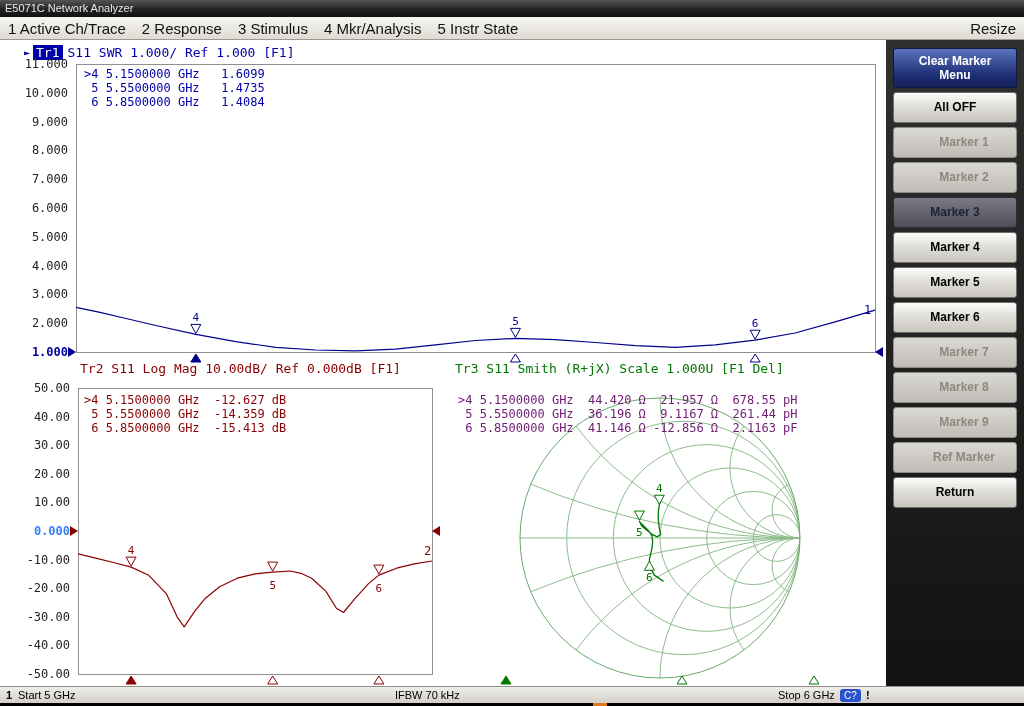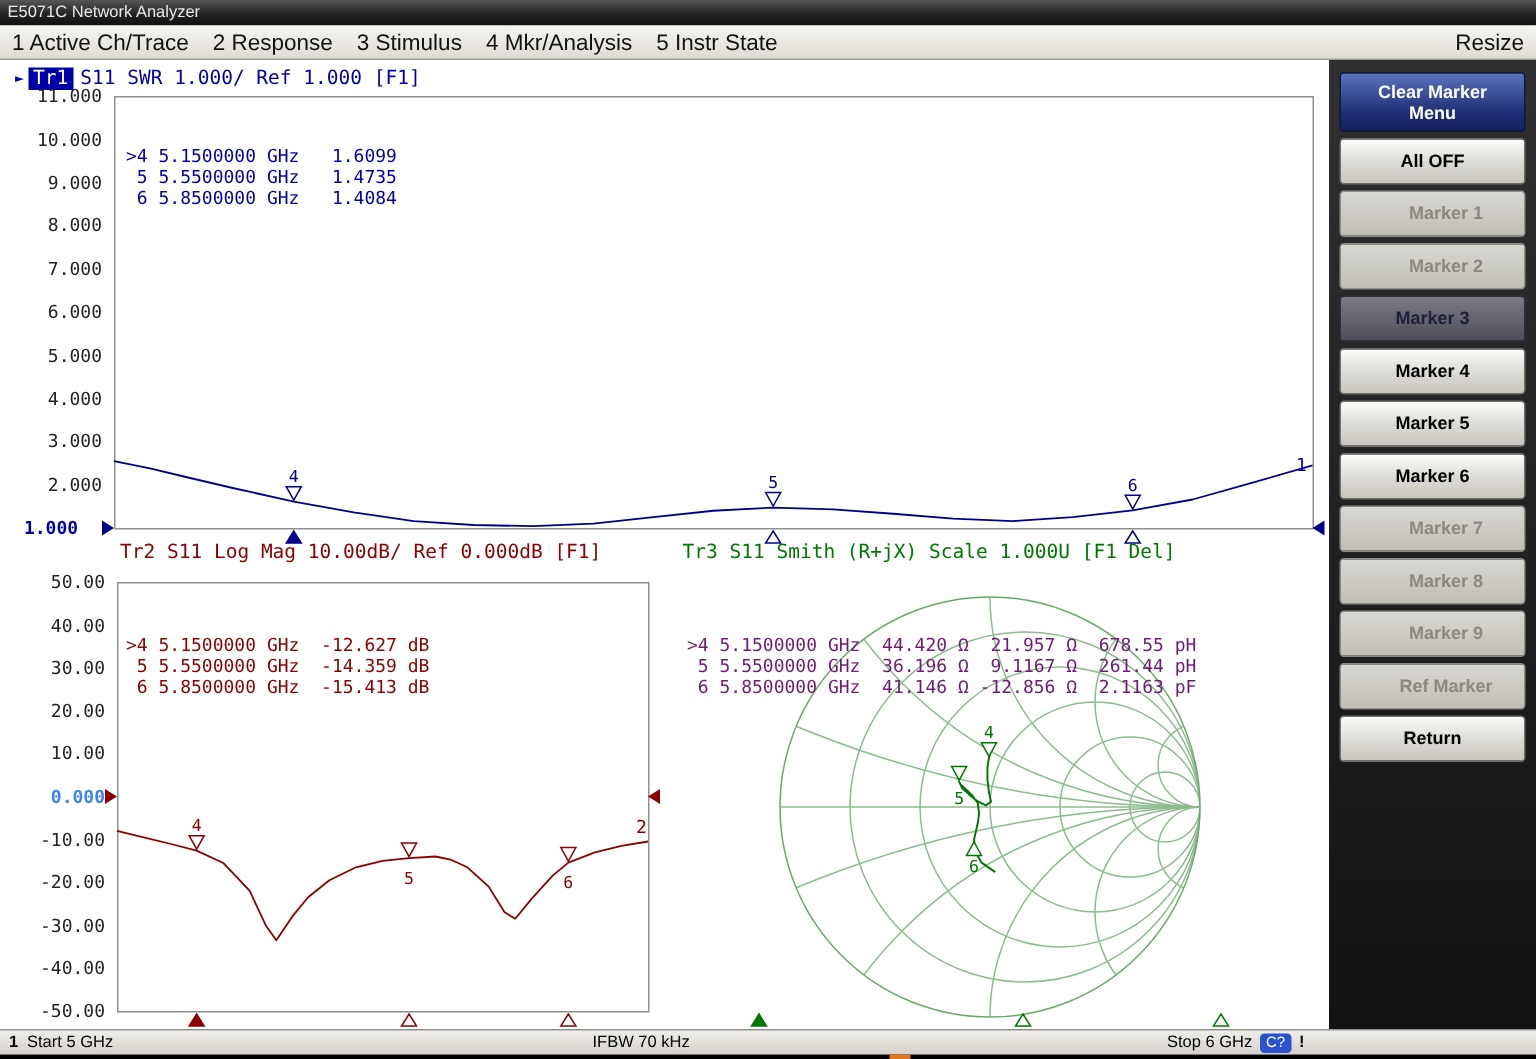--- a/index.html
+++ b/index.html
@@ -10,26 +10,26 @@
   .titlebar{position:absolute;left:0;top:0;width:100%;height:17px;
     background:linear-gradient(#565656,#242424 55%,#101010);
     color:#e8e8e8;font-size:11px;line-height:17px;padding-left:5px;}
   
   .menubar{position:absolute;left:0;top:17px;width:100%;height:23px;
     background:linear-gradient(#f6f5f1,#dedbd3);border-bottom:1px solid #9a9a94;
     font-size:15px;color:#111;display:flex;align-items:center;gap:16px;padding:0 8px;}
   .menubar .spacer{flex:1;}
   .menu-item{white-space:nowrap;}
   .hdr{position:absolute;font:13px "DejaVu Sans Mono",monospace;white-space:pre;}
-  .hdr-tr1{left:10px;top:45px;color:#0000a8;}
+  .hdr-tr1{left:24px;top:45px;color:#0000a8;}
   .tr1-badge{background:#0000a8;color:#fff;padding:0 3px;margin:0 5px 0 3px;}
   .arrow-ic{color:#0000a8;font-size:10px;vertical-align:1px;}
   .hdr-tr2{left:80px;top:361px;color:#8b0000;}
   .hdr-tr3{left:455px;top:361px;color:#007700;}
-  .readout{position:absolute;font:12px "DejaVu Sans Mono",monospace;line-height:14px;margin-top:30px;}
+  .readout{position:absolute;font:12px "DejaVu Sans Mono",monospace;line-height:14px;}
   .readout .rline{white-space:pre;height:14px;}
   .ro-tr1{left:84px;top:67px;color:#0000a8;}
   .ro-tr2{left:84px;top:393px;color:#8b0000;}
   .ro-tr3{left:458px;top:393px;color:#701a75;}
   .yaxis{position:absolute;top:0;left:0;height:706px;}
   .yaxis-tr1{width:70px;} .yaxis-tr2{width:72px;}
   .ytick{position:absolute;width:100%;text-align:right;padding-right:2px;
     font:12px "DejaVu Sans Mono",monospace;color:#222;height:14px;}
   .ref-navy{color:#0000a8;font-weight:bold;}
   .ref-red{color:#3b82f6;font-weight:bold;}
@@ -176,21 +176,21 @@
       <div class="ytick" style="top: 57px;">11.000</div>
       <div class="ytick" style="top: 85.8px;">10.000</div>
       <div class="ytick" style="top: 114.6px;">9.000</div>
       <div class="ytick" style="top: 143.4px;">8.000</div>
       <div class="ytick" style="top: 172.2px;">7.000</div>
       <div class="ytick" style="top: 201px; text-align: right;">6.000</div>
       <div class="ytick" style="top: 229.8px;">5.000</div>
       <div class="ytick" style="top: 258.6px;">4.000</div>
       <div class="ytick" style="top: 287.4px;">3.000</div>
       <div class="ytick" style="top: 316.2px;">2.000</div>
-      <div class="ytick ref-navy" style="top: 345px; text-align: center;">1.000</div>
+      <div class="ytick ref-navy" style="top: 345px;">1.000</div>
     </div>
   <div class="yaxis yaxis-tr2">
       <div class="ytick" style="top: 381px;">50.00</div>
       <div class="ytick" style="top: 409.6px;">40.00</div>
       <div class="ytick" style="top: 438.2px;">30.00</div>
       <div class="ytick" style="top: 466.8px;">20.00</div>
       <div class="ytick" style="top: 495.4px; padding-left: 20px;">10.00</div>
       <div class="ytick ref-red" style="top: 524px;">0.000</div>
       <div class="ytick" style="top: 552.6px;">-10.00</div>
       <div class="ytick" style="top: 581.2px;">-20.00</div>

